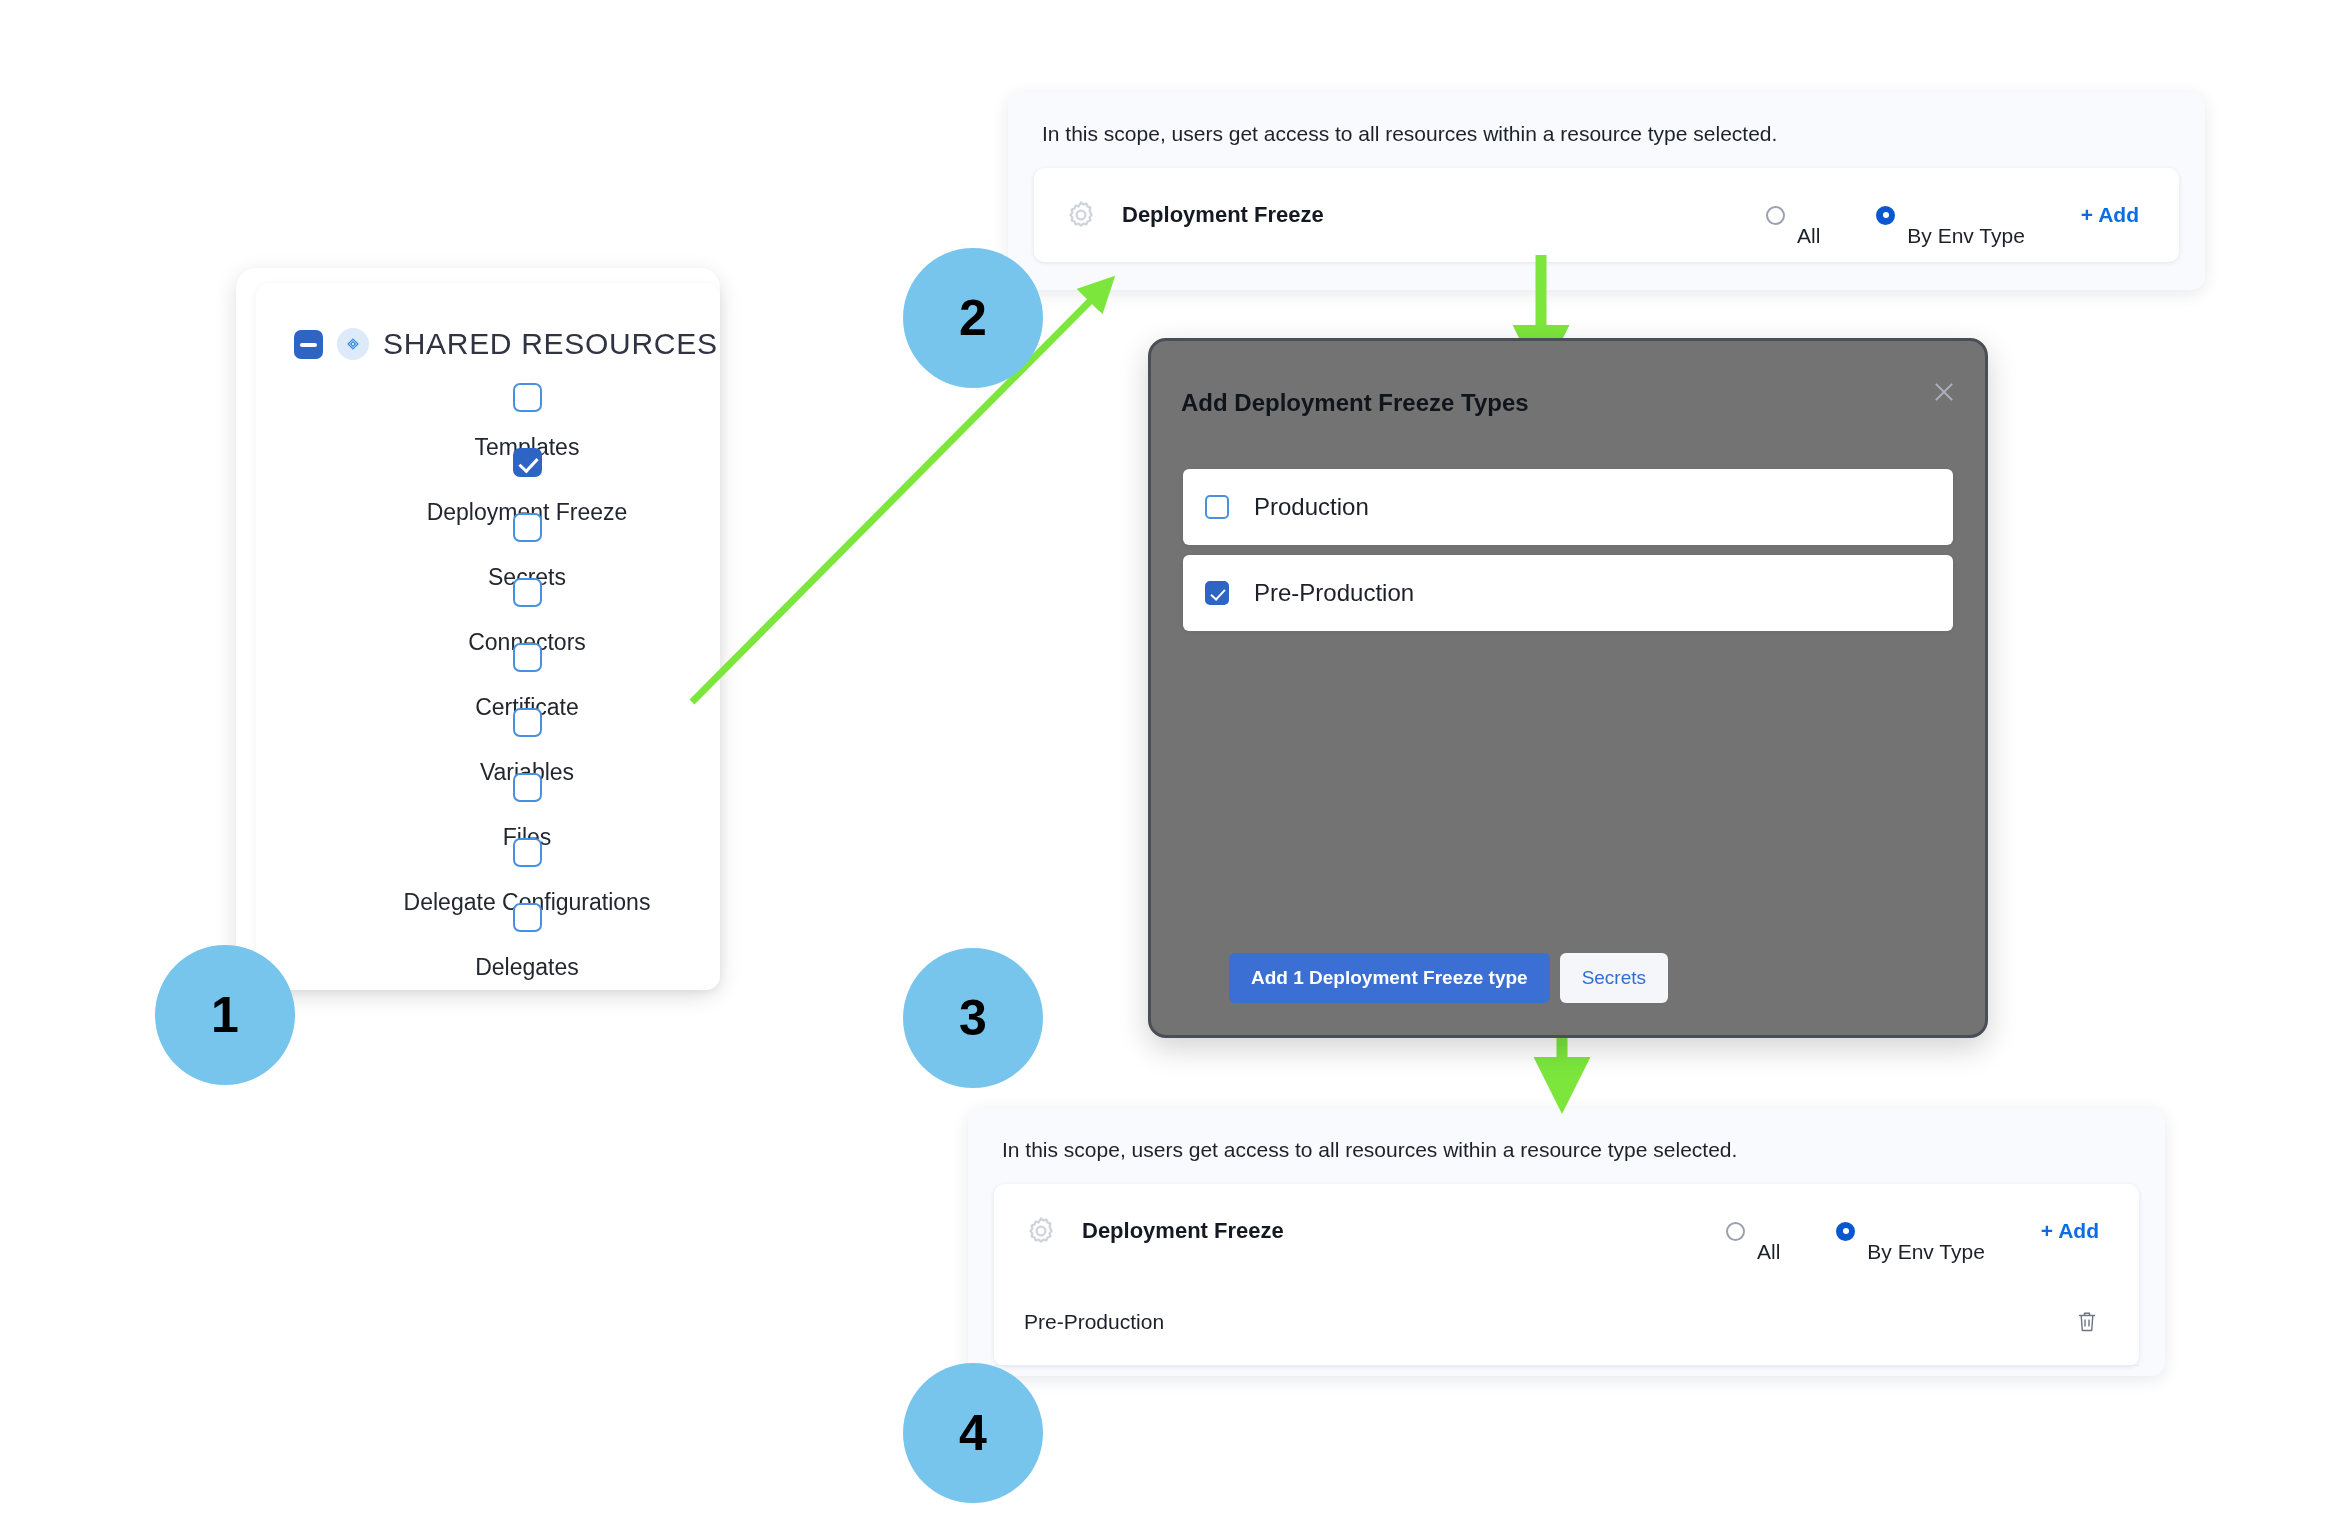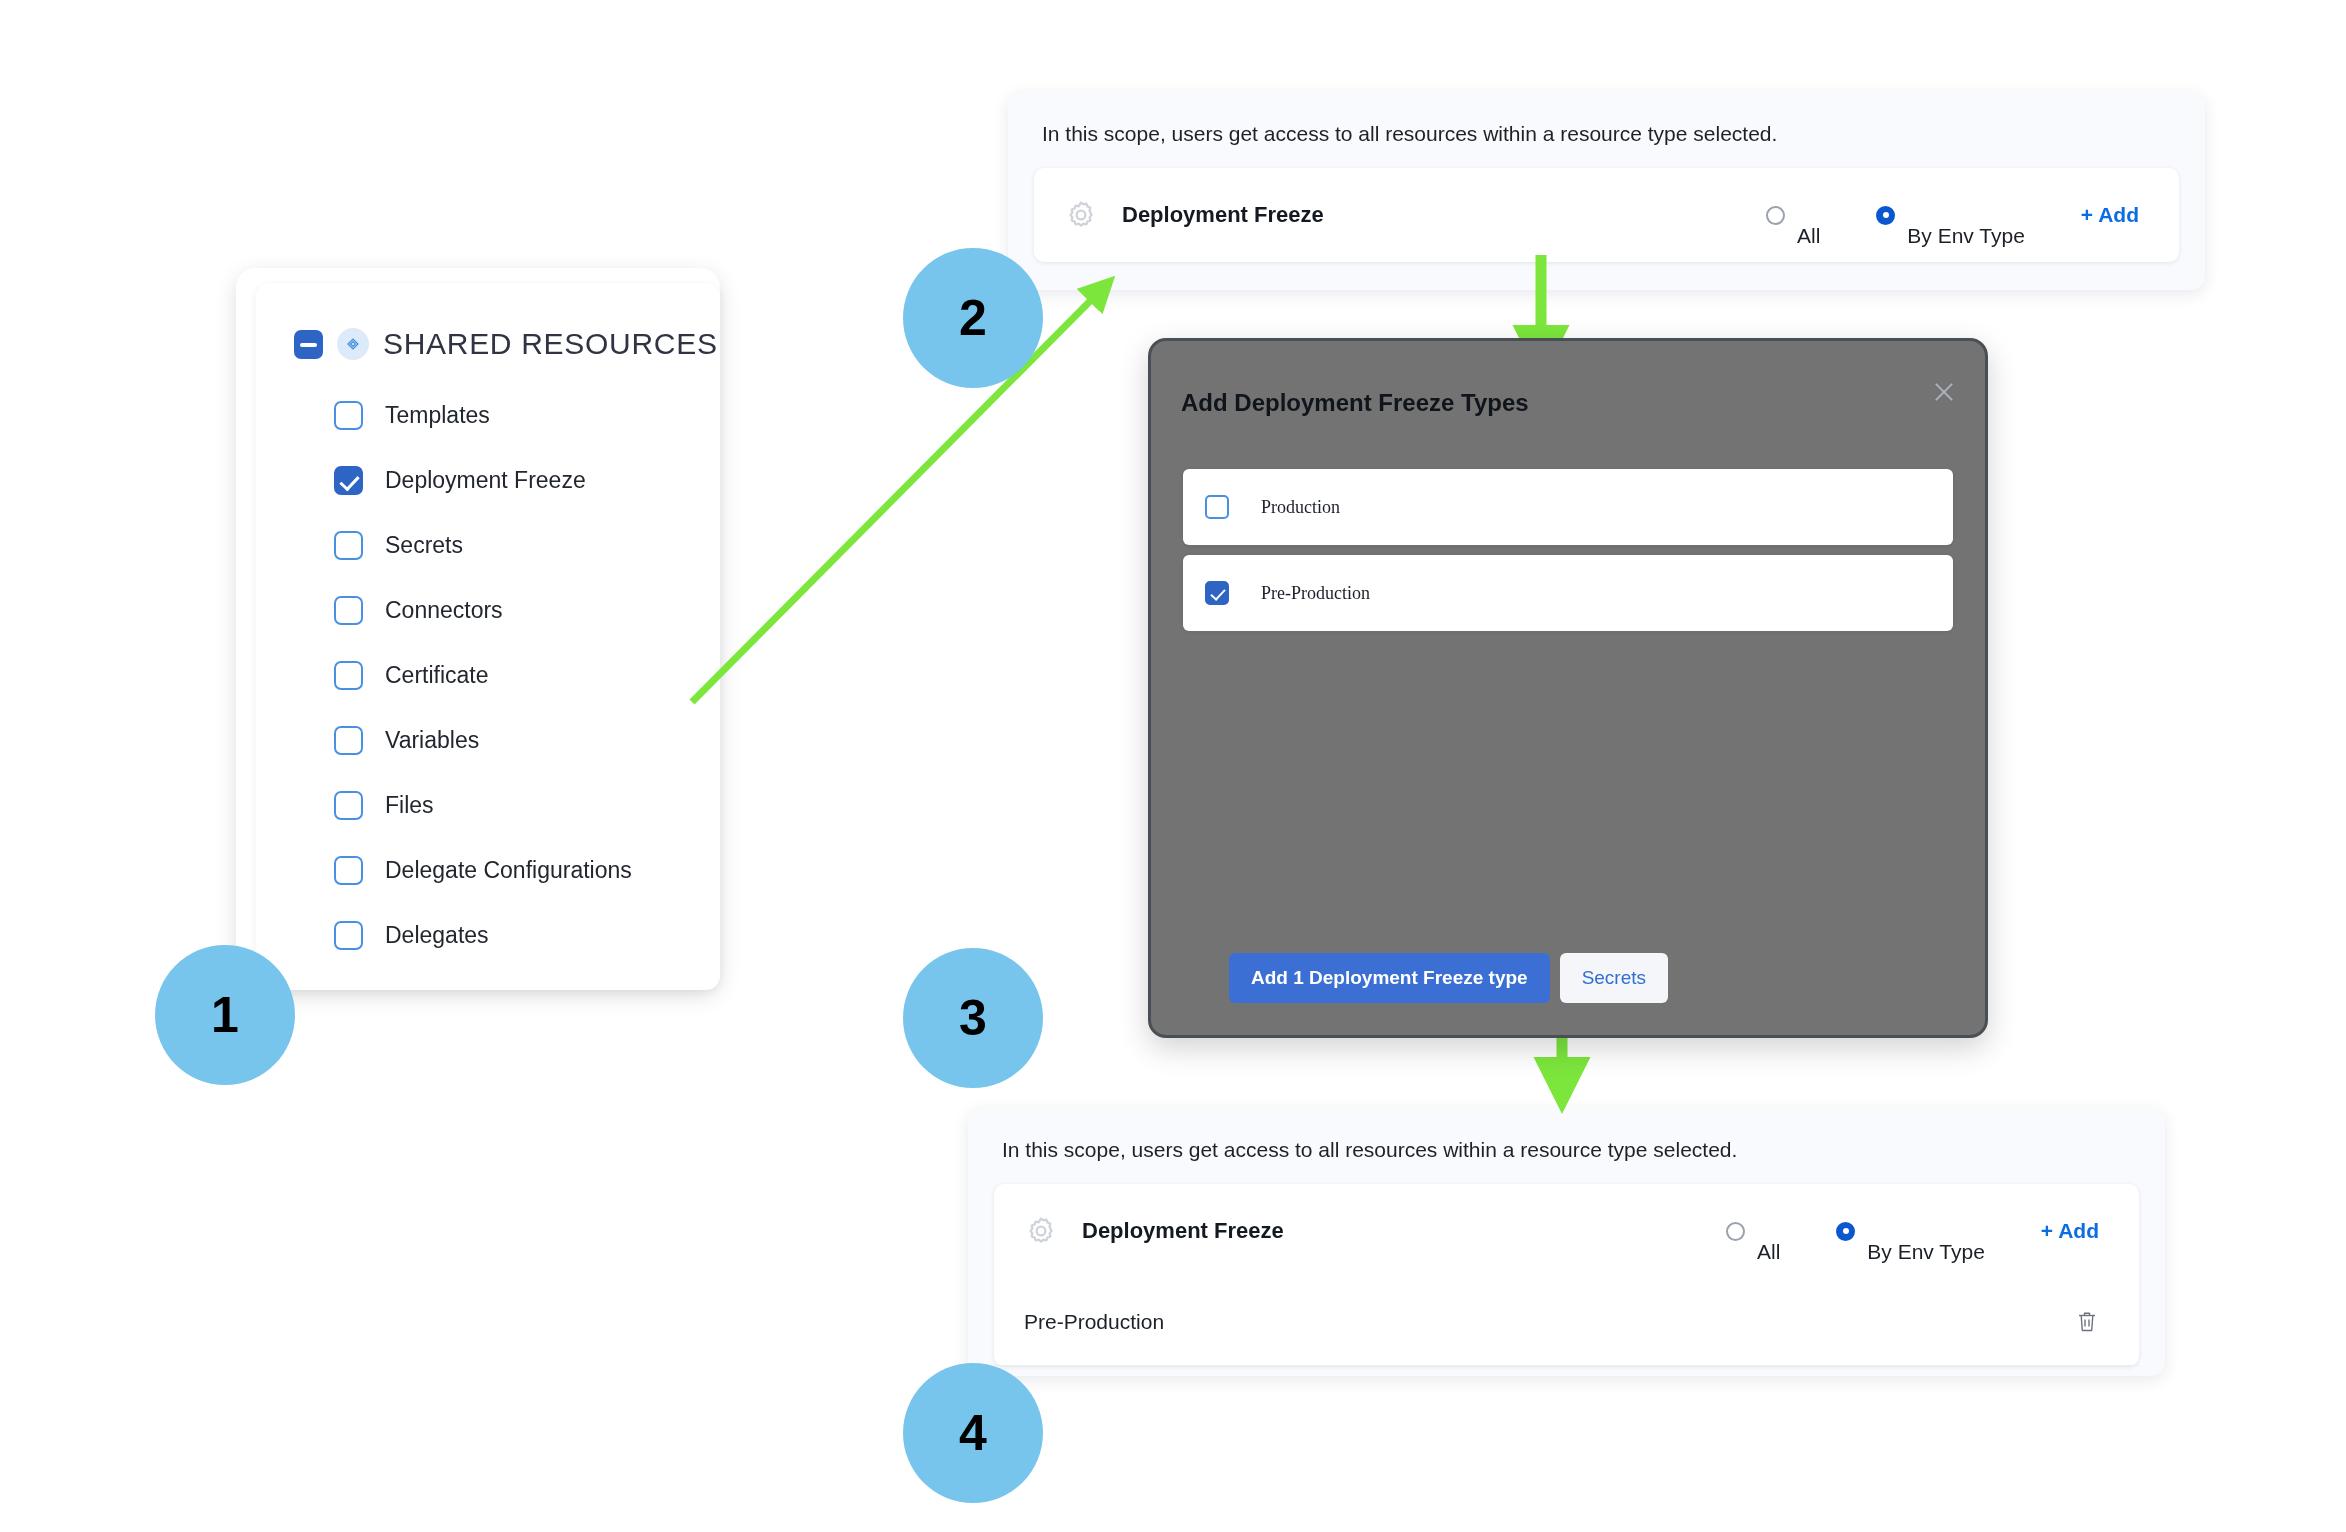--- a/index.html
+++ b/index.html
@@ -60,20 +60,21 @@
     background: #dceaf9; display: flex; align-items: center; justify-content: center;
     flex: 0 0 auto;
   }
   .tree-title {
     font-size: 30px; letter-spacing: 0.7px; color: #2f3342; font-weight: 400;
   }
   .tree-list { padding: 22px 0 0 78px; }
   .tree-item {
     display: flex; align-items: center; gap: 22px;
     height: 65px;
+    flex-direction: column;
   }
   .cb {
     width: 29px; height: 29px; border-radius: 7px;
     border: 2px solid #4a90e2; background: #fff;
     flex: 0 0 auto; position: relative;
   }
   .cb.checked { background: #2e64c4; border-color: #2e64c4; }
   .cb.checked::after {
     content: ""; position: absolute; left: 8px; top: 4px;
     width: 8px; height: 15px; border: solid #fff;
@@ -156,21 +157,21 @@
     height: 76px; padding-left: 22px;
     background: #fff;
     box-shadow: 0 1px 4px rgba(20,30,60,0.08);
     border-radius: 6px;
     margin-bottom: 10px;
   }
   .modal-opt .cb { width: 24px; height: 24px; border-radius: 5px; }
   .modal-opt .cb.checked::after {
     left: 7px; top: 3px; width: 6px; height: 12px; border-width: 0 2.5px 2.5px 0;
   }
-  .modal-opt-label { font-size: 18px; color: #1c2029; margin-left: 32px; font-family: Liberation Serif, serif; }
+  .modal-opt-label { font-size: 24px; color: #1c2029; margin-left: 25px; }
   .modal-footer {
     position: absolute; left: 30px; bottom: 32px;
     display: flex; align-items: center; gap: 10px; margin-left: 48px;
   }
   .btn-primary {
     background: #3b6fd4; color: #fff;
     font-size: 19px; font-weight: 700;
     padding: 14px 22px; border-radius: 6px; border: none; cursor: pointer;
     font-family: "Liberation Sans", sans-serif;
   }

